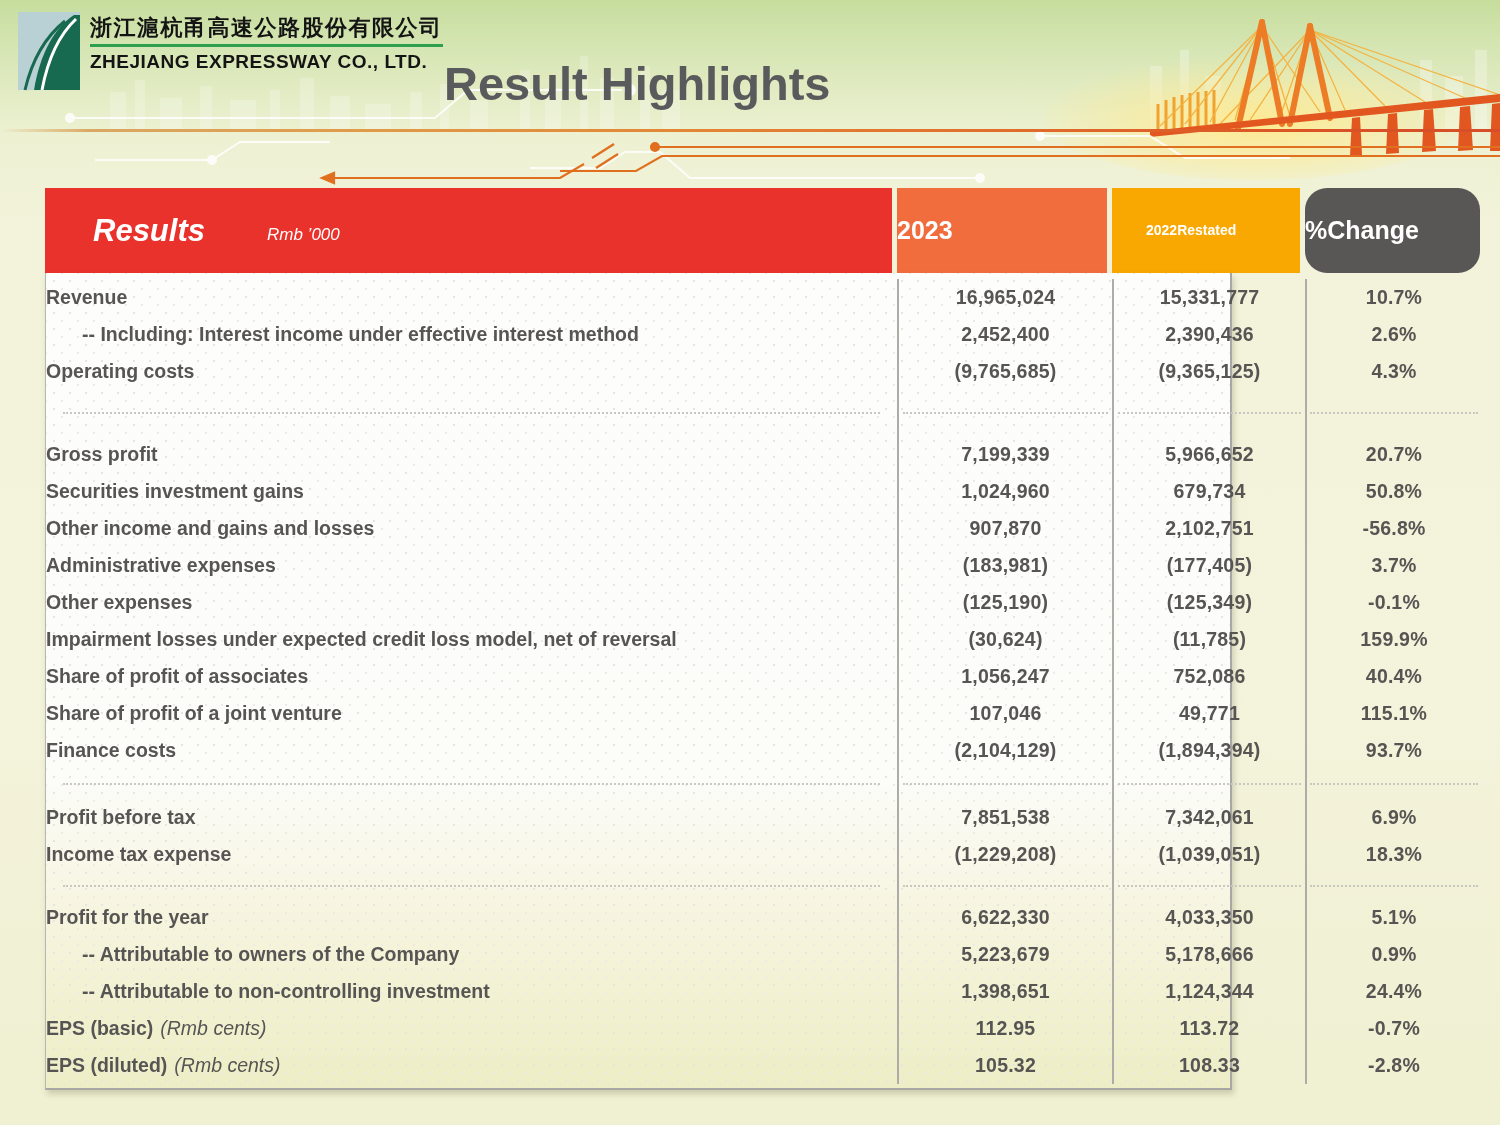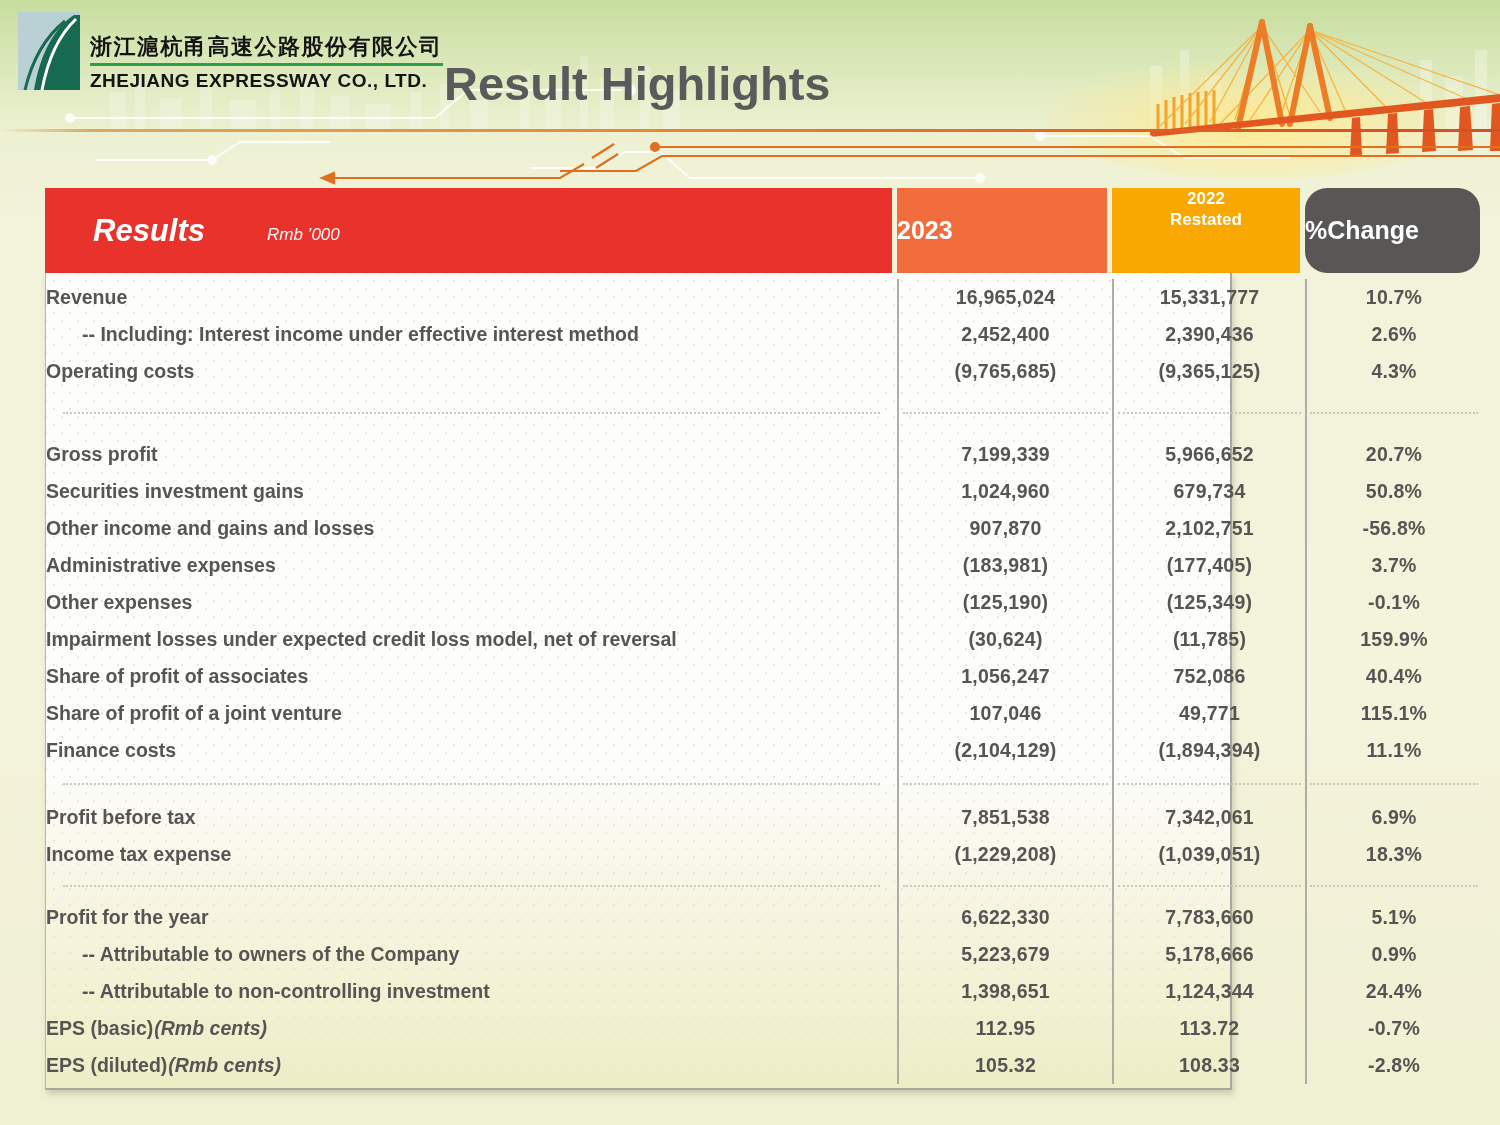--- a/index.html
+++ b/index.html
@@ -7,21 +7,21 @@
     width:1500px;height:1125px;
     font-family:"Liberation Sans",sans-serif;
     background:#f2f2d8;
   }
   .slide{
     position:relative;width:1500px;height:1125px;overflow:hidden;
     background:linear-gradient(180deg,#c6dd9d 0%,#d5e5b2 45px,#e3ecc5 95px,#edf1d2 135px,#f2f3da 220px,#f4f3dc 60%,#f0f0d2 100%);
   }
   
   .top-deco{position:absolute;left:0;top:0;width:1500px;height:185px;pointer-events:none;}
-  .logo{position:absolute;left:18px;top:12px;display:flex;align-items:flex-end;gap:10px;}
+  .logo{position:absolute;left:18px;top:12px;display:flex;align-items:flex-start;gap:10px;}
   .logo-mark{flex:0 0 auto;}
   .logo-text{padding-top:4px;}
   .logo-cn{
     font-size:22px;font-weight:900;color:#141414;letter-spacing:1.5px;
     border-bottom:3px solid #2e9e4f;padding-bottom:4px;line-height:1.1;
   }
   .logo-en{font-size:19px;font-weight:900;color:#141414;margin-top:4px;letter-spacing:.5px;}
   .page-title{
     position:absolute;left:428px;top:40px;margin:16px;
     font-size:47px;font-weight:800;color:#595a5c;letter-spacing:0px;
@@ -29,42 +29,42 @@
   .accent-line{
     position:absolute;left:0;top:129px;width:1500px;height:3px;
     background:linear-gradient(90deg,rgba(218,170,104,0) 0%,#daa863 6%,#e09a48 25%,#e38434 48%,#e06a2b 70%,#da5226 88%,#d64d28 100%);
   }
   
   .rtable{position:absolute;left:45px;top:188px;width:1187px;}
   .thead{display:grid;grid-template-columns:852px 215px 193px 175px;height:85px;}
   .hcell{color:var(--header-text,#fff);display:flex;align-items:center;}
   .h-results{background:var(--results-bg,#e9322b);margin-right:5px;justify-content:flex-start;}
   .h-2023{background:var(--col-2023-bg,#f26d3e);margin-right:5px;font-size:25px;font-weight:800;}
-  .h-2022{background:var(--col-2022-bg,#f8a800);margin-right:5px;flex-direction:column;font-size:17px;font-weight:800;line-height:1.25;}
+  .h-2022{background:var(--col-2022-bg,#f8a800);margin-right:5px;flex-direction:row;font-size:14px;font-weight:800;line-height:1.25;padding-left:34px;}
   .h-change{background:var(--change-bg,#595756);font-size:25px;font-weight:800;border-radius:22px;}
   .results-word{font-size:31px;font-weight:800;font-style:italic;margin-left:48px;}
   .unit{font-size:17px;font-style:italic;margin-left:62px;margin-top:8px;}
   .tbody{
     position:relative;
     border-left:1px solid #b9b7b2;border-right:2px solid #a9a7a3;border-bottom:2px solid #a9a7a3;
     background-image:
       radial-gradient(#e7e5df 1.2px, rgba(0,0,0,0) 1.4px),
       radial-gradient(#edebe4 1.2px, rgba(0,0,0,0) 1.4px),
       linear-gradient(180deg,#fdfdfb 0%,#fcfcf9 62%,#f6f4dd 80%,#edeec6 100%);
     background-size:16px 16px,16px 16px,100% 100%;
     background-position:0 0,8px 8px,0 0;
     box-shadow:2px 4px 6px rgba(90,90,60,.25);
     padding:6px 0 4px 0;
   }
   .trow{display:grid;grid-template-columns:851px 215px 193px 176px;height:37px;}
   .trow .c{display:flex;align-items:center;}
   .trow .c2,.trow .c3,.trow .c4{border-left:2px solid #aeaca7;justify-content:center;}
   .lab{font-size:19.5px;font-weight:700;color:var(--body-text,#575553);}
   .trow.indent .lab{padding-left:36px;}
-  .lab .it{font-style:italic;font-weight:700;margin-left:1px;}
+  .lab .it{font-style:italic;font-weight:400;margin-left:7px;}
   .val{font-size:19.5px;font-weight:700;color:var(--body-text,#575553);letter-spacing:.2px;}
   .gap .dotline{width:96%;margin:0 auto;border-top:2px dotted #c9c7c0;}
   .gap .c{align-items:center;}
   .gap.g0{height:46px;}
   .gap.g1{height:30px;}
   .gap.g2{height:26px;}
 </style>
 </head>
 <body>
 
@@ -318,21 +318,21 @@
           <div class="c c2 val">107,046</div>
           <div class="c c3 val">49,771</div>
           <div class="c c4 val">115.1%</div>
         </div>
         <div class="trow">
           <div class="c c1 lab">
             <span>Finance costs</span>
           </div>
           <div class="c c2 val">(2,104,129)</div>
           <div class="c c3 val">(1,894,394)</div>
-          <div class="c c4 val">11.1%</div>
+          <div class="c c4 val">93.7%</div>
         </div>
         <div class="trow gap g1">
           <div class="c c1">
             <div class="dotline"></div>
           </div>
           <div class="c c2">
             <div class="dotline"></div>
           </div>
           <div class="c c3">
             <div class="dotline"></div>
@@ -369,21 +369,21 @@
           </div>
           <div class="c c4">
             <div class="dotline"></div>
           </div>
         </div>
         <div class="trow">
           <div class="c c1 lab">
             <span>Profit for the year</span>
           </div>
           <div class="c c2 val">6,622,330</div>
-          <div class="c c3 val">7,783,660</div>
+          <div class="c c3 val">4,033,350</div>
           <div class="c c4 val">5.1%</div>
         </div>
         <div class="trow indent">
           <div class="c c1 lab">
             <span>-- Attributable to owners of the Company</span>
           </div>
           <div class="c c2 val">5,223,679</div>
           <div class="c c3 val">5,178,666</div>
           <div class="c c4 val">0.9%</div>
         </div>

